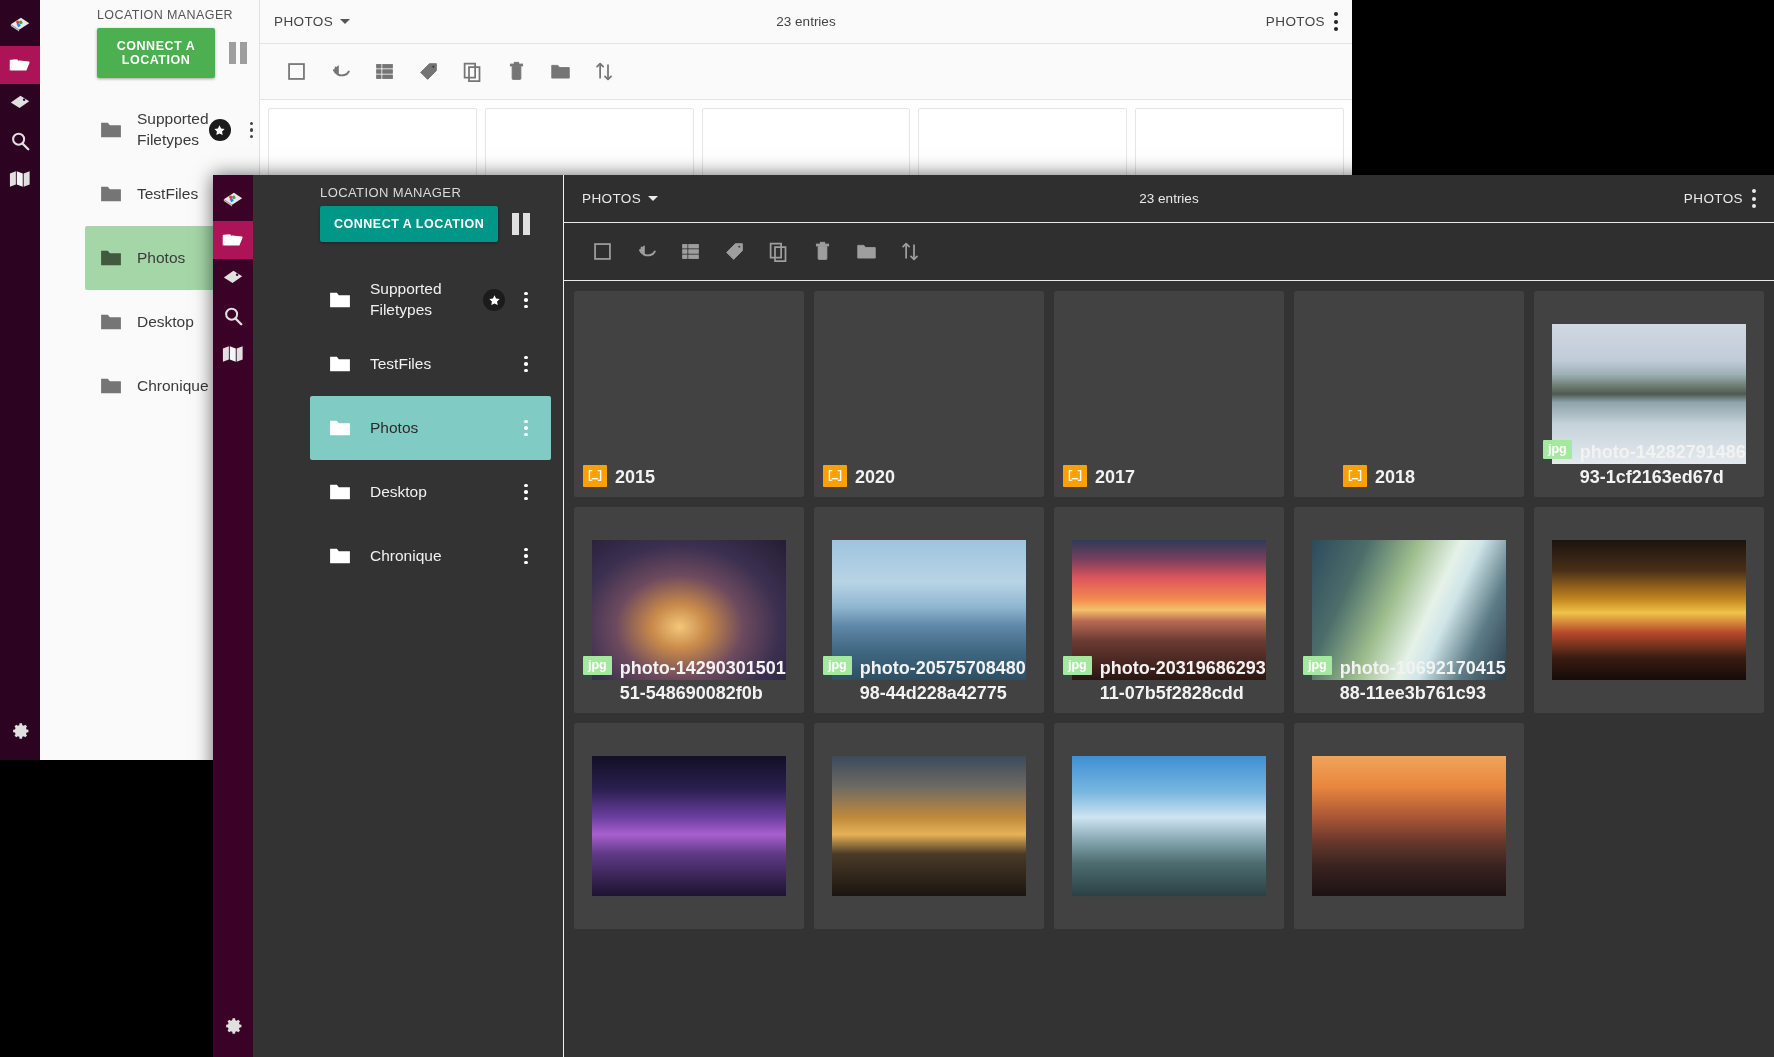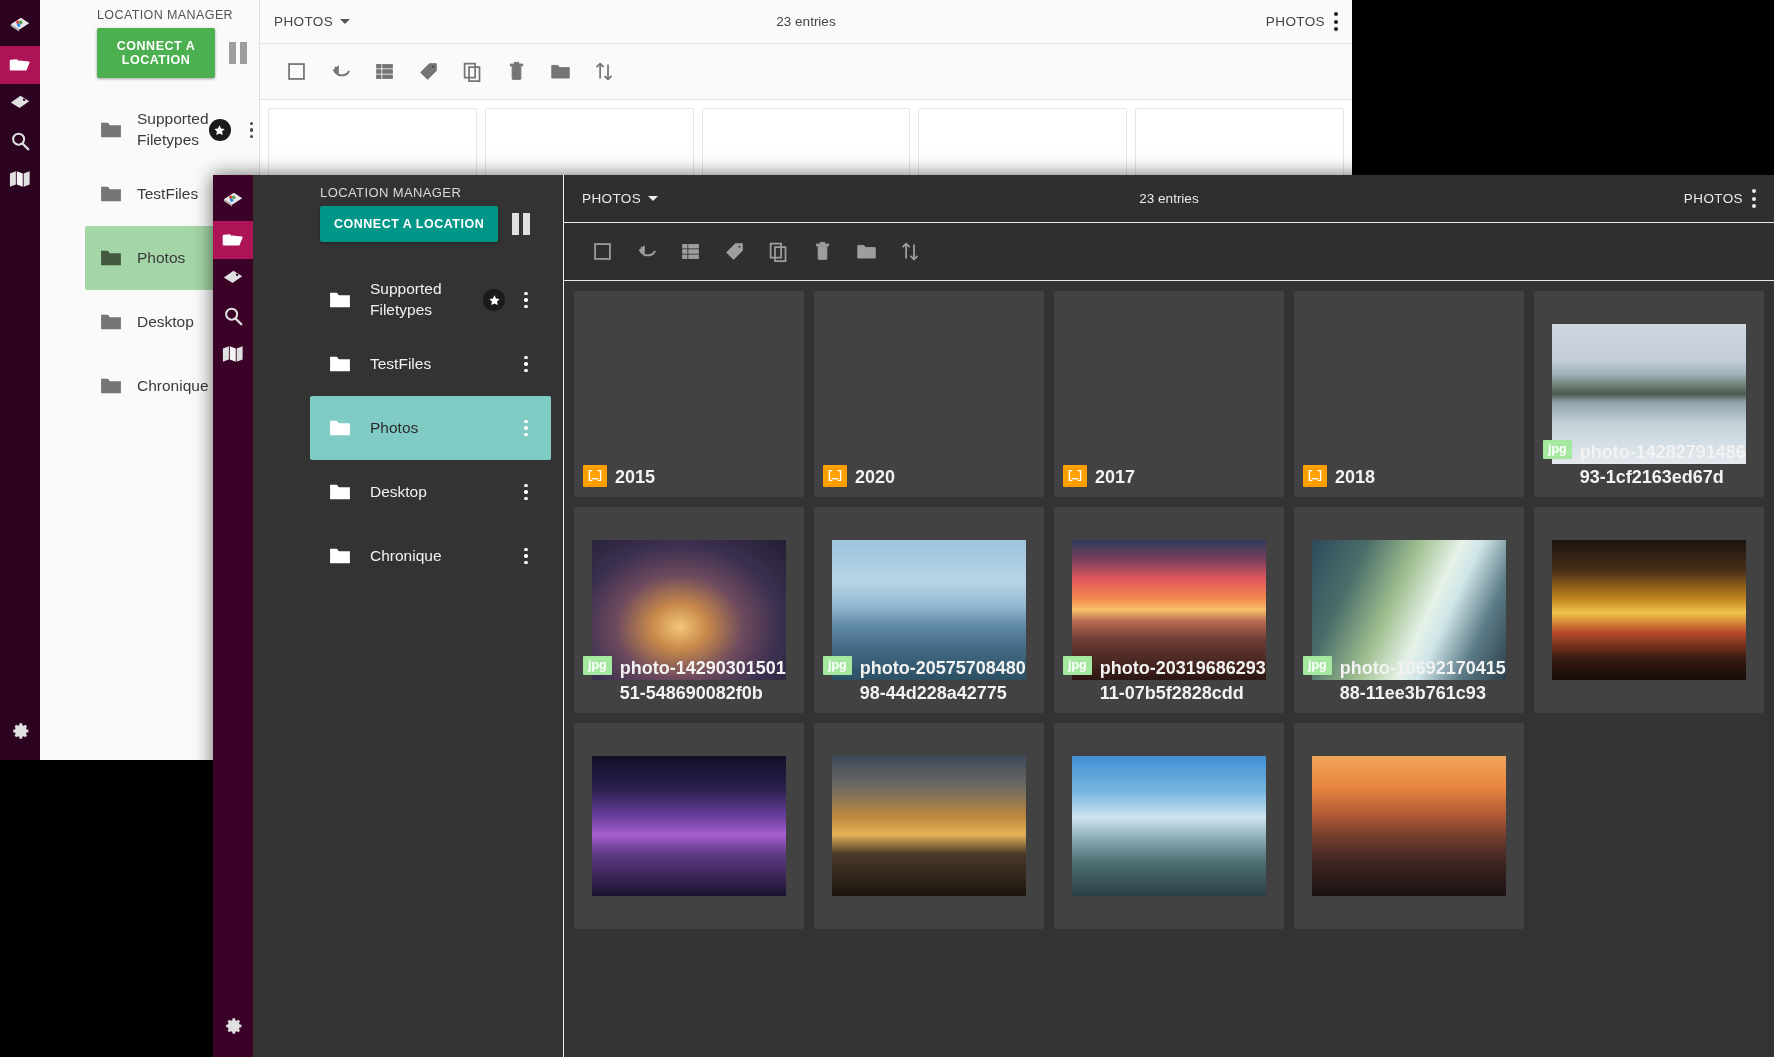--- a/index.html
+++ b/index.html
@@ -600,21 +600,21 @@
             <div class="tile-label">
               <span class="badge badge-folder" style="background: rgb(255, 160, 0);">
                 <svg viewBox="0 0 20 18">
                   <path fill="#fff" d="M1 1h5V3H3v12h3v2H1zM19 1h-5V3h3v12h-3v2h5z"></path>
                   <rect x="5.5" y="12.5" width="9" height="2" fill="#fff"></rect>
                 </svg>
               </span>
               <span class="tile-name">2017</span>
             </div>
           </div>
-          <div class="tile" style="height: 206px;">
+          <div class="tile" style="height: 206px; padding-left: 40px;">
             <div class="tile-label">
               <span class="badge badge-folder" style="background: rgb(255, 160, 0);">
                 <svg viewBox="0 0 20 18">
                   <path fill="#fff" d="M1 1h5V3H3v12h3v2H1zM19 1h-5V3h3v12h-3v2h5z"></path>
                   <rect x="5.5" y="12.5" width="9" height="2" fill="#fff"></rect>
                 </svg>
               </span>
               <span class="tile-name">2018</span>
             </div>
           </div>

